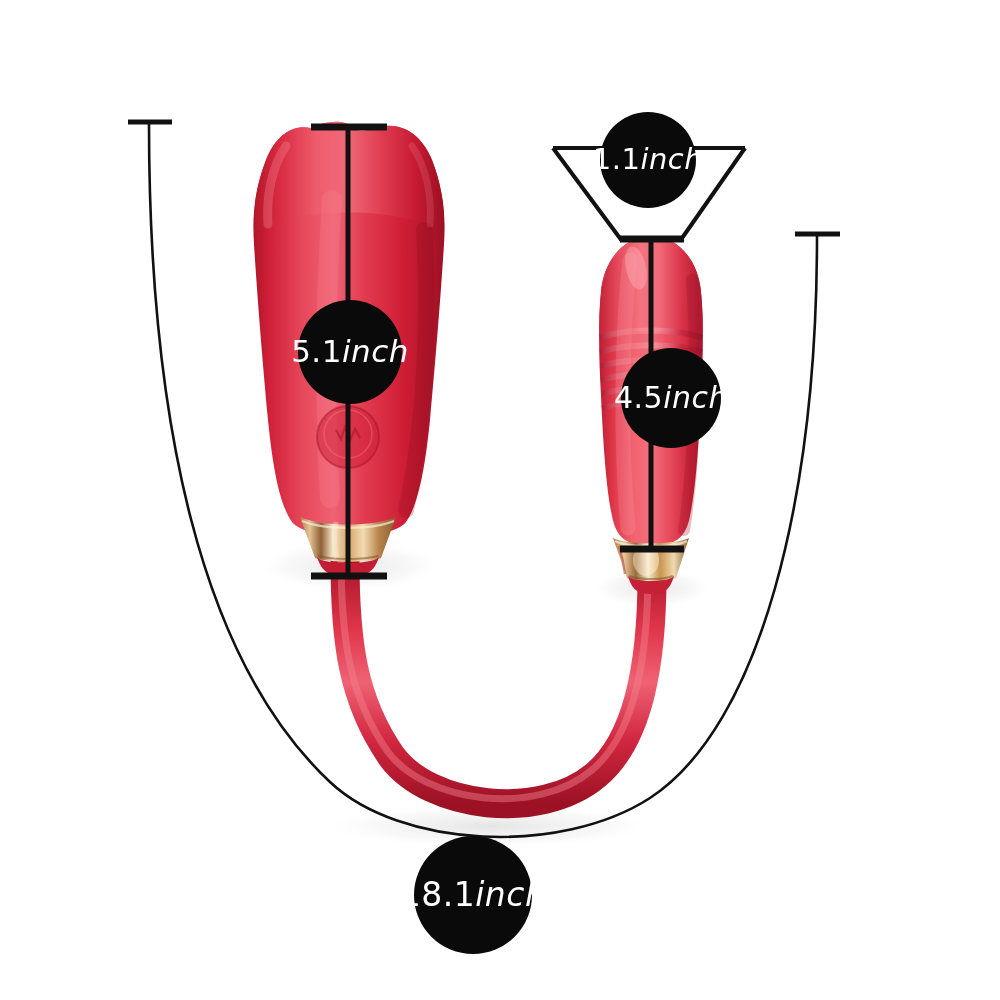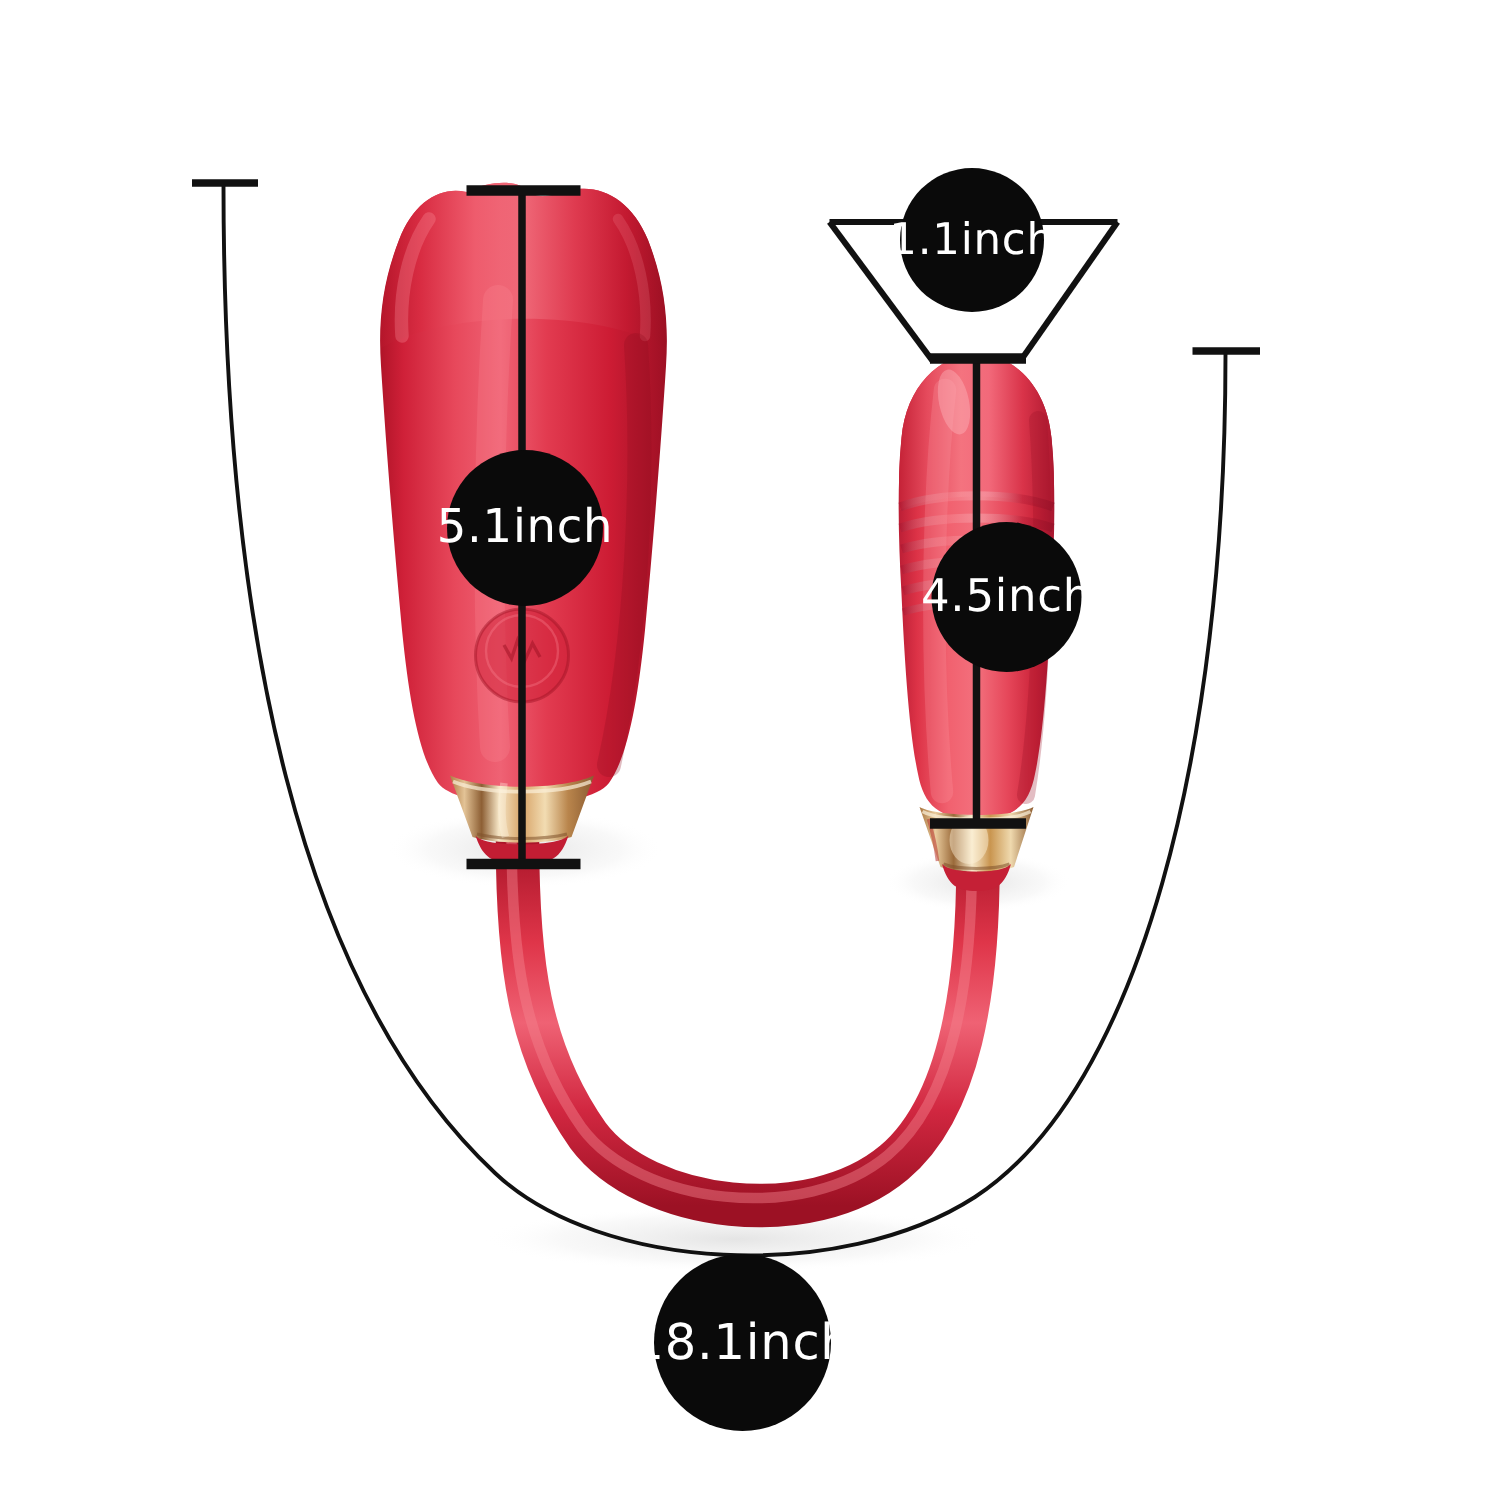--- a/index.html
+++ b/index.html
@@ -47,20 +47,21 @@
     font-weight: 400;
     letter-spacing: 0.5px;
   }
   .dim-badge .dim-value {
     display: block;
     white-space: nowrap;
   }
   .dim-badge .dim-unit {
     display: block;
     white-space: nowrap;
+    font-style: italic;
   }
   
   #badge-left-length {
     left: 298px;
     top: 300px;
     width: 104px;
     height: 104px;
     font-size: 31px;
   }
   #badge-left-length .dim-unit { font-size: 31px; }
@@ -78,21 +79,21 @@
     left: 601px;
     top: 348px;
     width: 100px;
     height: 100px;
     font-size: 30px;
     margin-left: 20px;
   }
   #badge-right-length .dim-unit { font-size: 30px; }
   
   #badge-total-length {
-    left: 436px;
+    left: 414px;
     top: 836px;
     width: 118px;
     height: 118px;
     font-size: 33px;
   }
   #badge-total-length .dim-unit { font-size: 33px; }
 </style>
 </head>
 <body>
 

